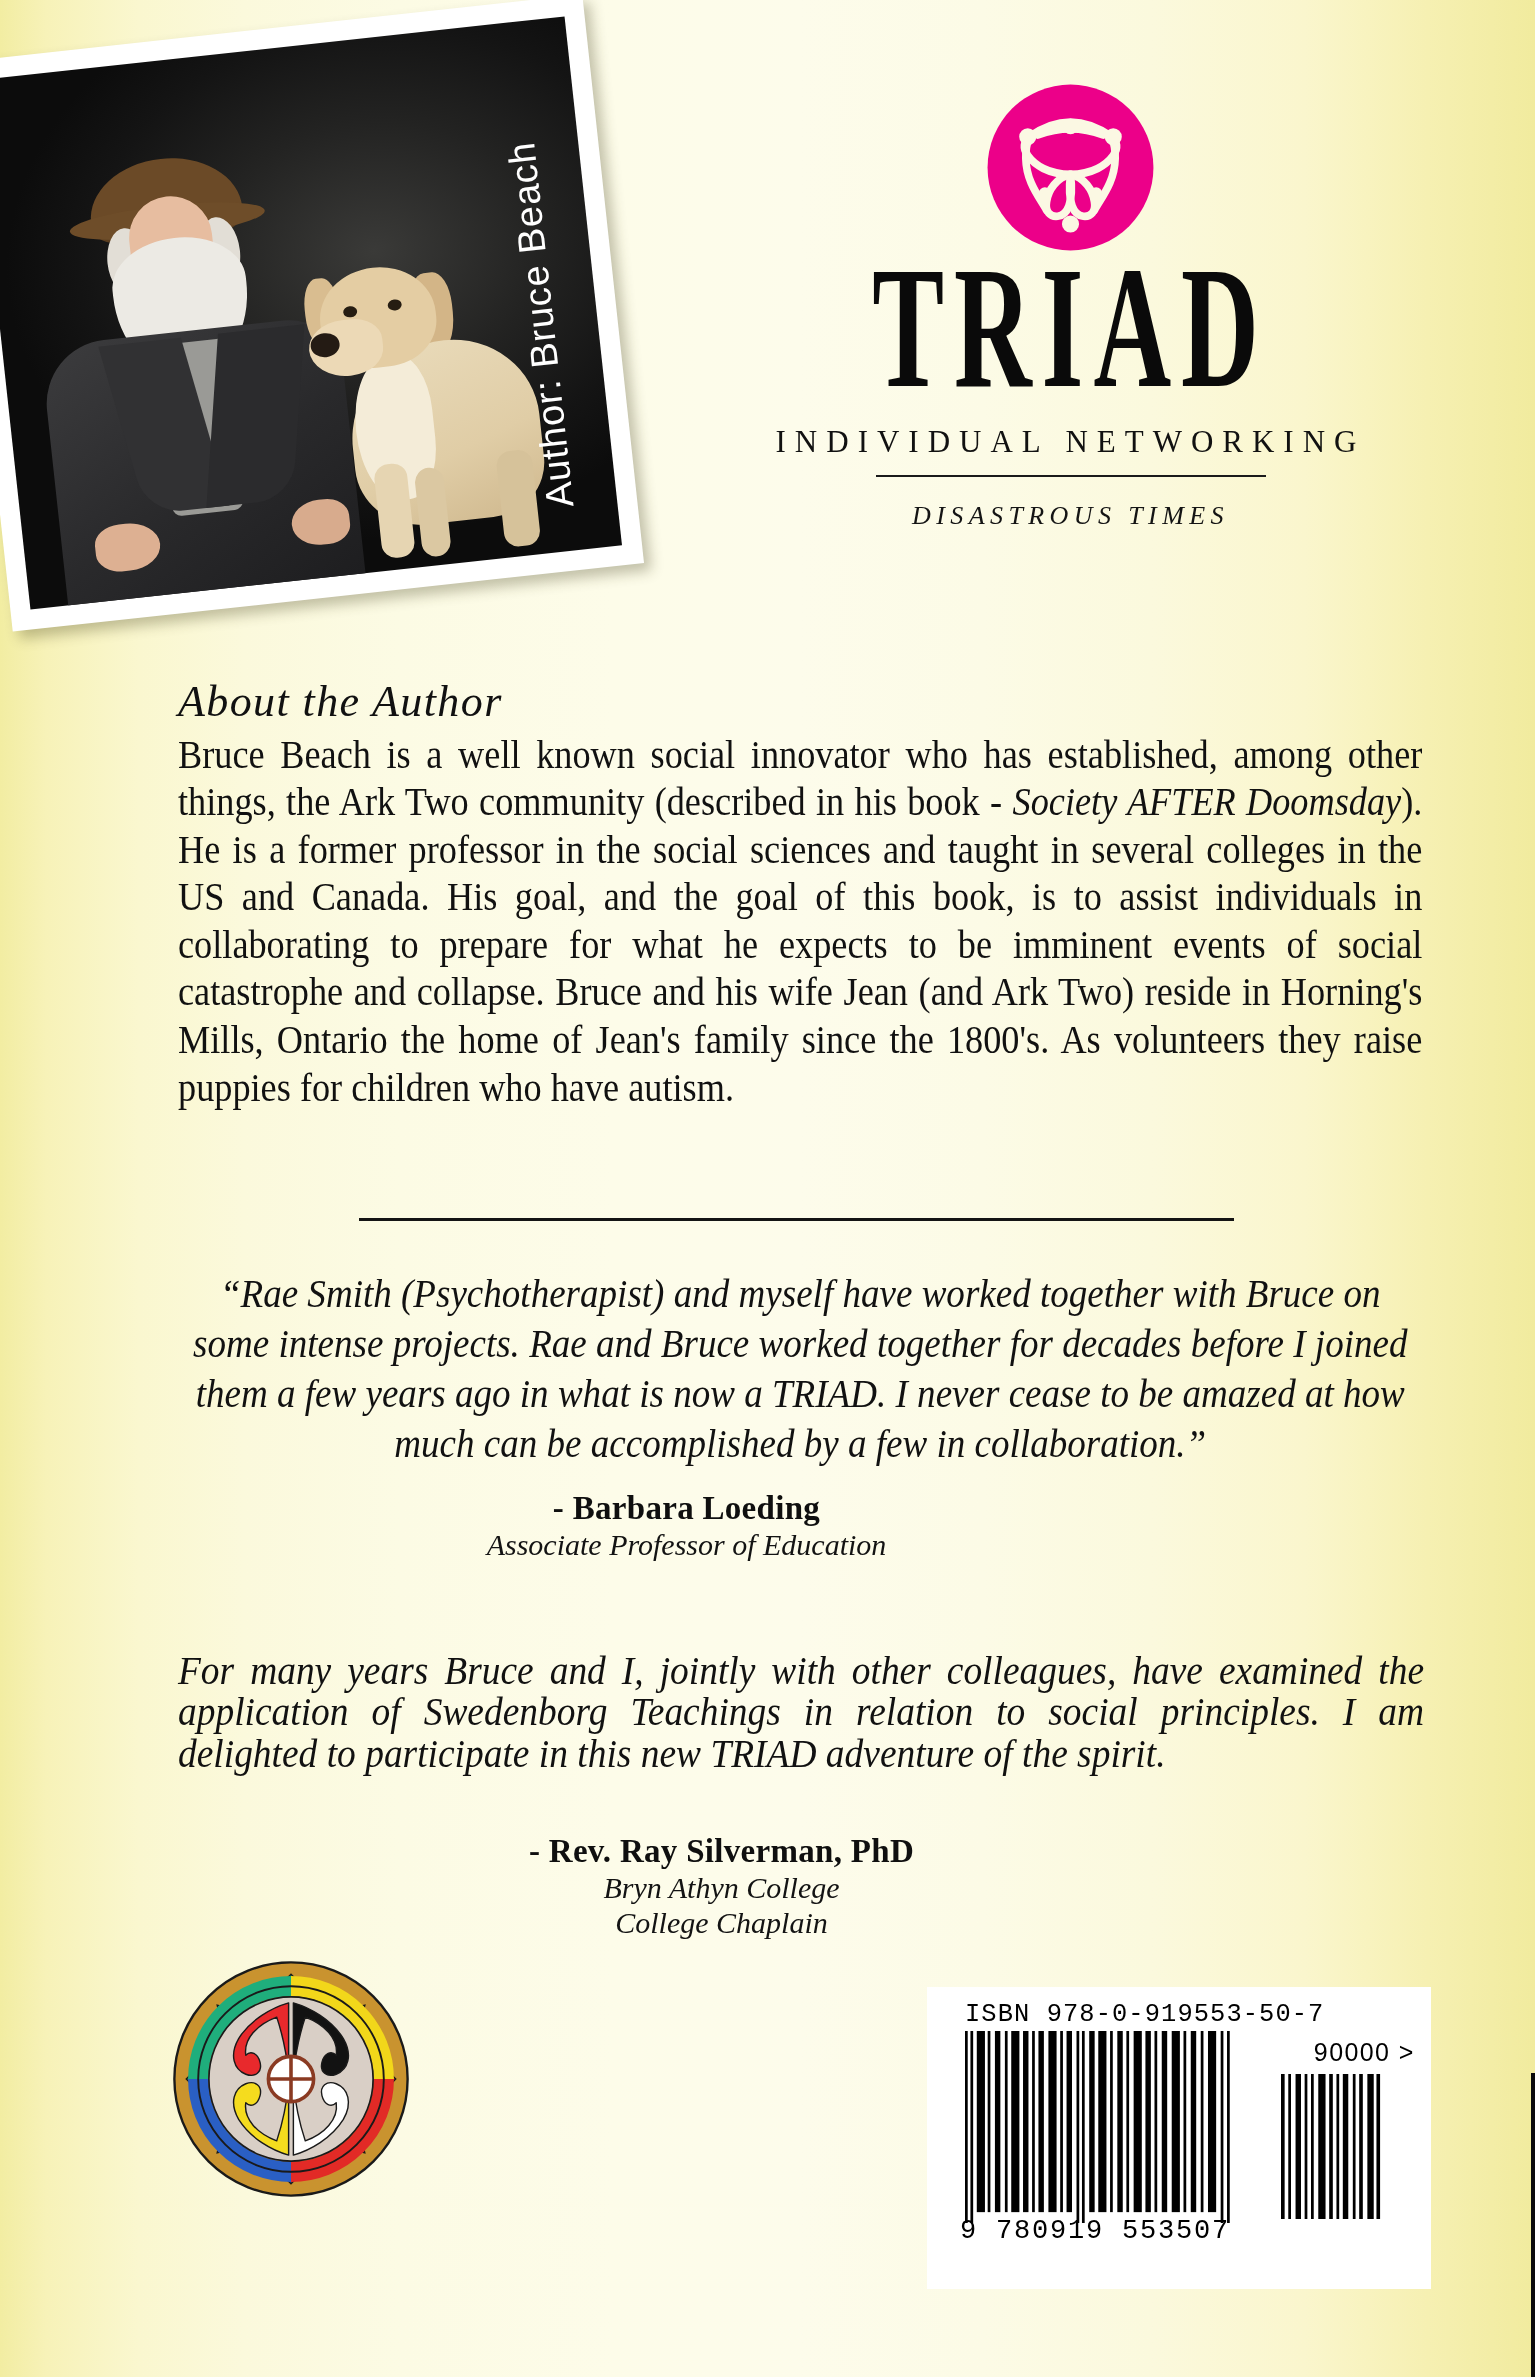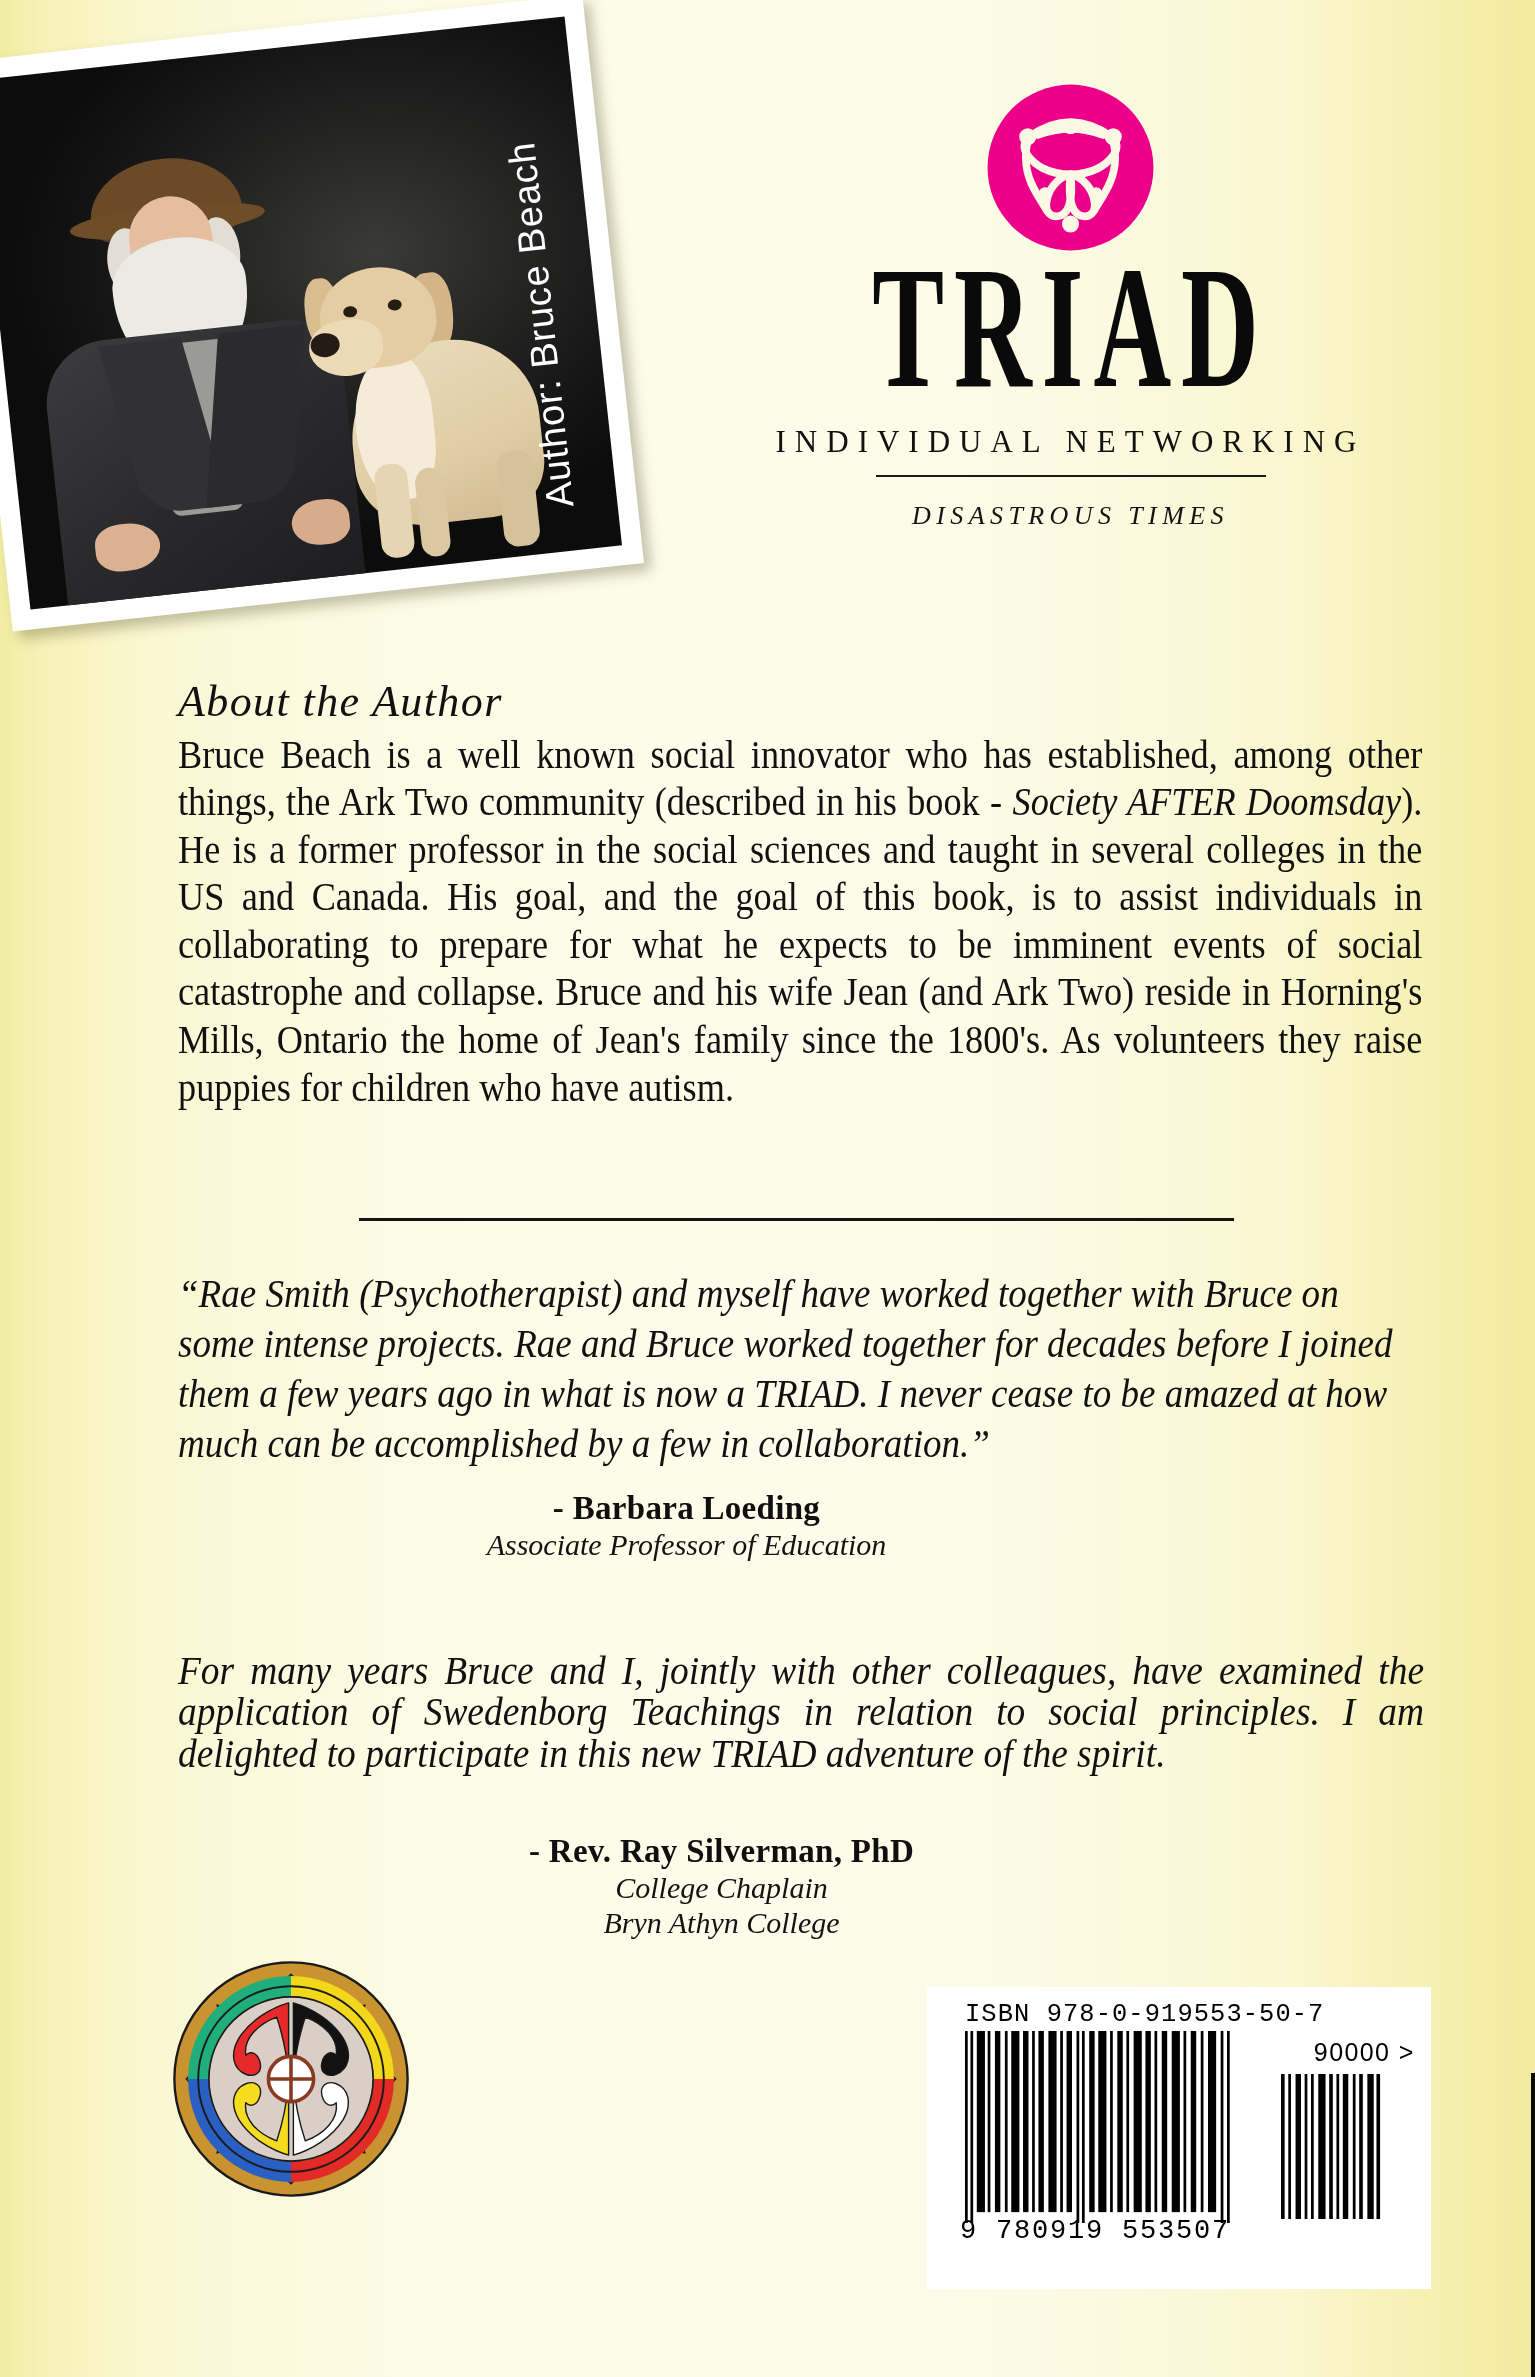--- a/index.html
+++ b/index.html
@@ -345,20 +345,21 @@
     height: 2.7px;
     background: #141414;
   }
 
   
   #quote1 {
     position: absolute;
     left: 178px;
     top: 1269px;
     width: 1245px;
+    text-align: center;
   }
   #quote1-text {
     font-family: "Liberation Serif", serif;
     font-style: italic;
     font-size: 39px;
     line-height: 1.28;
     color: #111;
     transform: scaleX(0.95);
     transform-origin: 0 0;
     width: 1310px;
@@ -569,22 +570,22 @@
   <div id="attrib1" class="attrib">
     <div class="attrib-name">- Barbara Loeding</div>
     <div class="attrib-line">Associate Professor of Education</div>
   </div>
 
   <div id="quote2">
     <div id="quote2-text">For many years Bruce and I, jointly with other colleagues, have examined the application of Swedenborg Teachings in relation to social principles. I am delighted to participate in this new TRIAD adventure of the spirit.</div>
   </div>
   <div id="attrib2" class="attrib">
     <div class="attrib-name">- Rev. Ray Silverman, PhD</div>
+    <div class="attrib-line">Bryn Athyn College</div>
     <div class="attrib-line">College Chaplain</div>
-    <div class="attrib-line">Bryn Athyn College</div>
   </div>
 
   <svg id="emblem" viewBox="0 0 200 200">
     <circle cx="100" cy="100" r="98" fill="#c9932f" stroke="#1a1a1a" stroke-width="2"></circle>
 
     <g stroke="#1a1a1a" stroke-width="1.2">
       <polygon points="100,12 118,30 82,30" fill="#1fae7c"></polygon>
       <polygon points="162,38 156,63 137,44" fill="#1fae7c"></polygon>
       <polygon points="188,100 170,118 170,82" fill="#e22a26"></polygon>
       <polygon points="162,162 137,156 156,137" fill="#f2d71a"></polygon>

